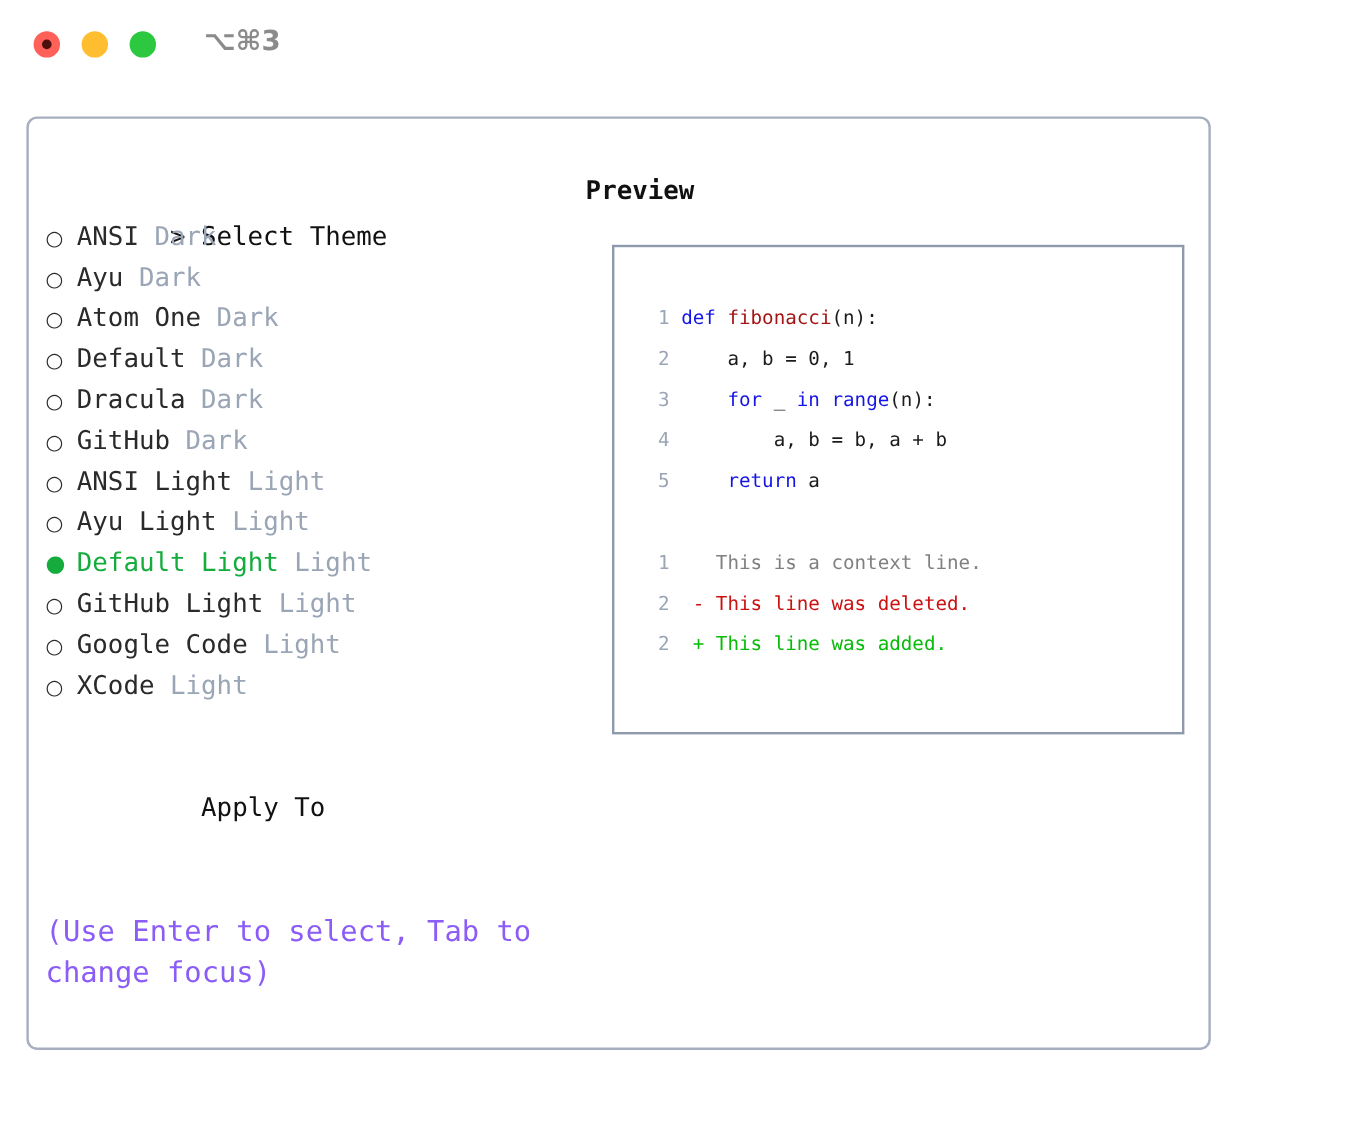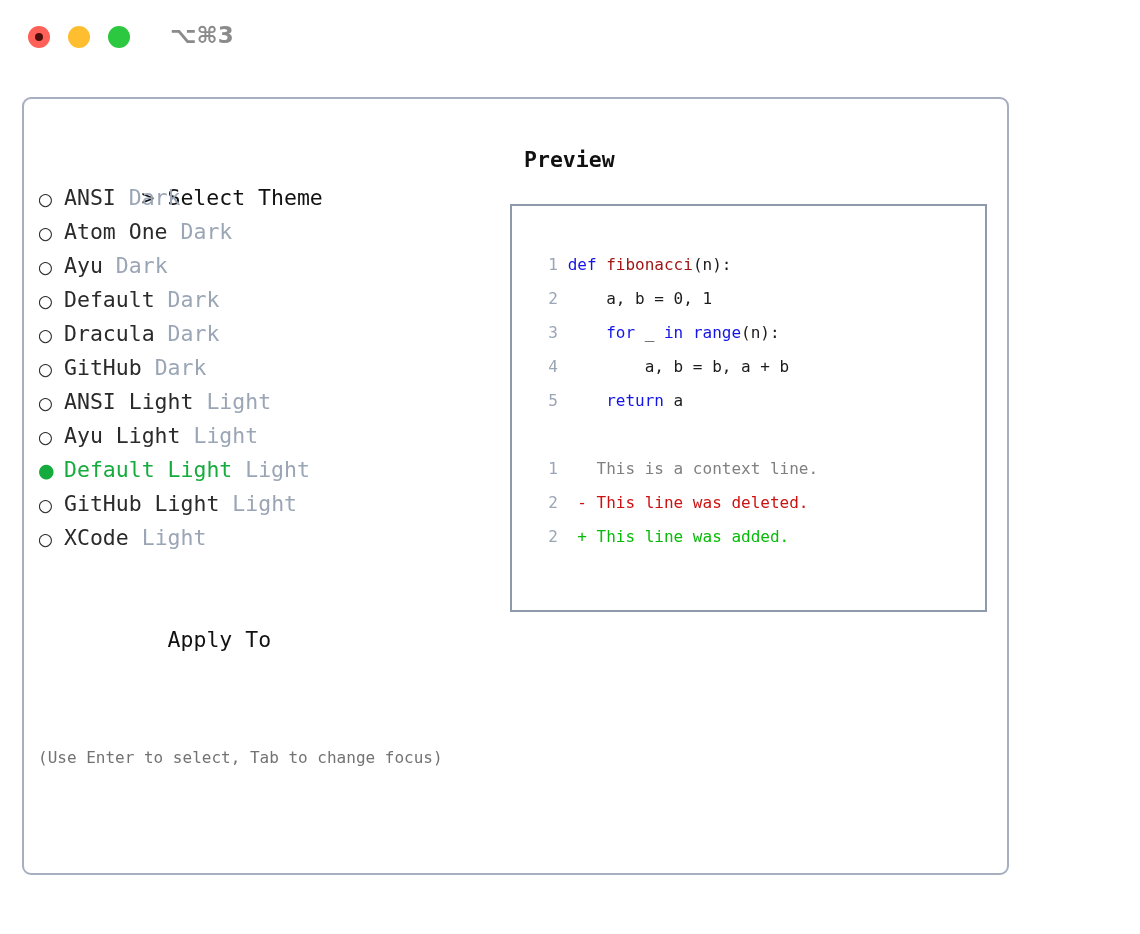--- a/index.html
+++ b/index.html
@@ -95,31 +95,31 @@
   .row.header {
     font-weight: 400;
     color: #111111;
   }
   .label { color: #2a2a2a; }
   .row.selected .label { color: #15ac3d; }
   .mode { color: #9aa5b5; }
   #hint {
     position: absolute;
     left: 14px;
-    top: 642px;
+    top: 660px;
     width: 420px;
-    font-size: 16px;
+    font-size: 24px;
     line-height: 34px;
-    color: #737373;
+    color: #8b5cf6;
   }
 
   
   #preview-title {
     position: absolute;
-    left: 500px;
+    left: 464px;
     top: 48px;
     font-size: 21.5px;
     font-weight: 700;
     color: #111111;
     white-space: pre;
   }
   #preview-box {
     position: absolute;
     left: 486px;
     top: 105px;
@@ -169,29 +169,30 @@
   <div id="panel">
 
     <div id="left-col">
 
       <div class="row header">
         <span>&gt; Select Theme</span>
       </div>
 
       <div id="theme-rows">
           <div class="row"><span class="bullet">○</span><span class="label">ANSI</span><span> </span><span class="mode">Dark</span></div>
+          <div class="row"><span class="bullet">○</span><span class="label">Ayu</span><span> </span><span class="mode">Dark</span></div>
           <div class="row"><span class="bullet">○</span><span class="label">Atom One</span><span> </span><span class="mode">Dark</span></div>
-          <div class="row"><span class="bullet">○</span><span class="label">Ayu</span><span> </span><span class="mode">Dark</span></div>
           <div class="row"><span class="bullet">○</span><span class="label">Default</span><span> </span><span class="mode">Dark</span></div>
           <div class="row"><span class="bullet">○</span><span class="label">Dracula</span><span> </span><span class="mode">Dark</span></div>
           <div class="row"><span class="bullet">○</span><span class="label">GitHub</span><span> </span><span class="mode">Dark</span></div>
           <div class="row"><span class="bullet">○</span><span class="label">ANSI Light</span><span> </span><span class="mode">Light</span></div>
           <div class="row"><span class="bullet">○</span><span class="label">Ayu Light</span><span> </span><span class="mode">Light</span></div>
           <div class="row selected"><span class="bullet sel">●</span><span class="label">Default Light</span><span> </span><span class="mode">Light</span></div>
           <div class="row"><span class="bullet">○</span><span class="label">GitHub Light</span><span> </span><span class="mode">Light</span></div>
+          <div class="row"><span class="bullet">○</span><span class="label">Google Code</span><span> </span><span class="mode">Light</span></div>
           <div class="row"><span class="bullet">○</span><span class="label">XCode</span><span> </span><span class="mode">Light</span></div>
         </div>
 
       <div class="row spacer">&nbsp;</div>
 
       <div class="row header">
         <span class="bullet">&nbsp;</span><span>Apply To</span>
       </div>
 
     </div>

